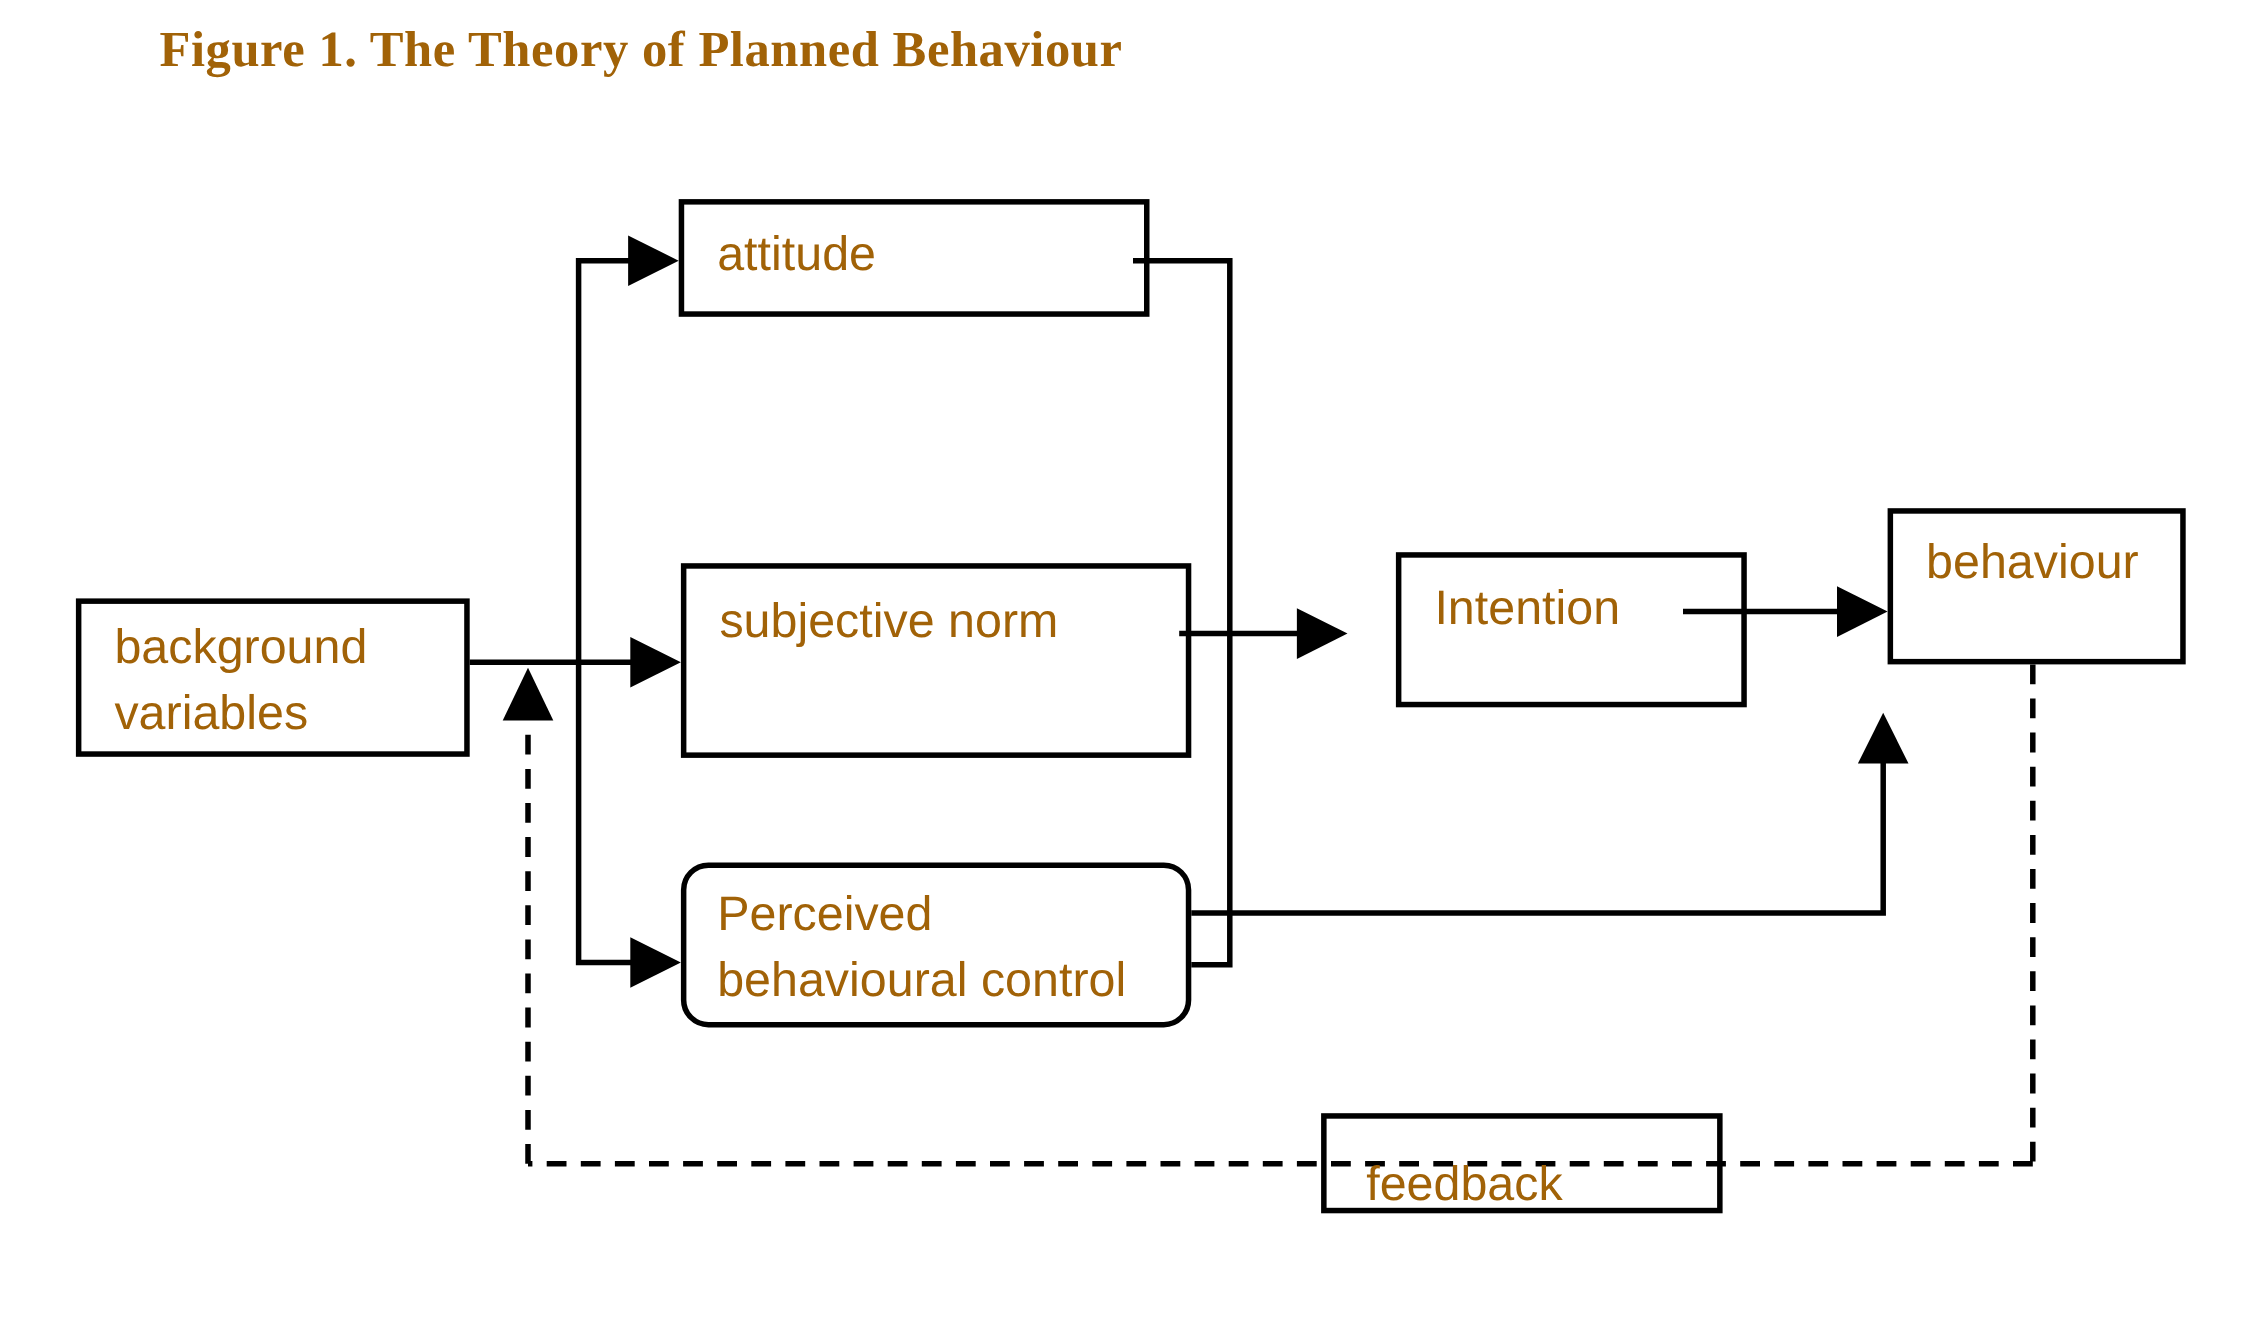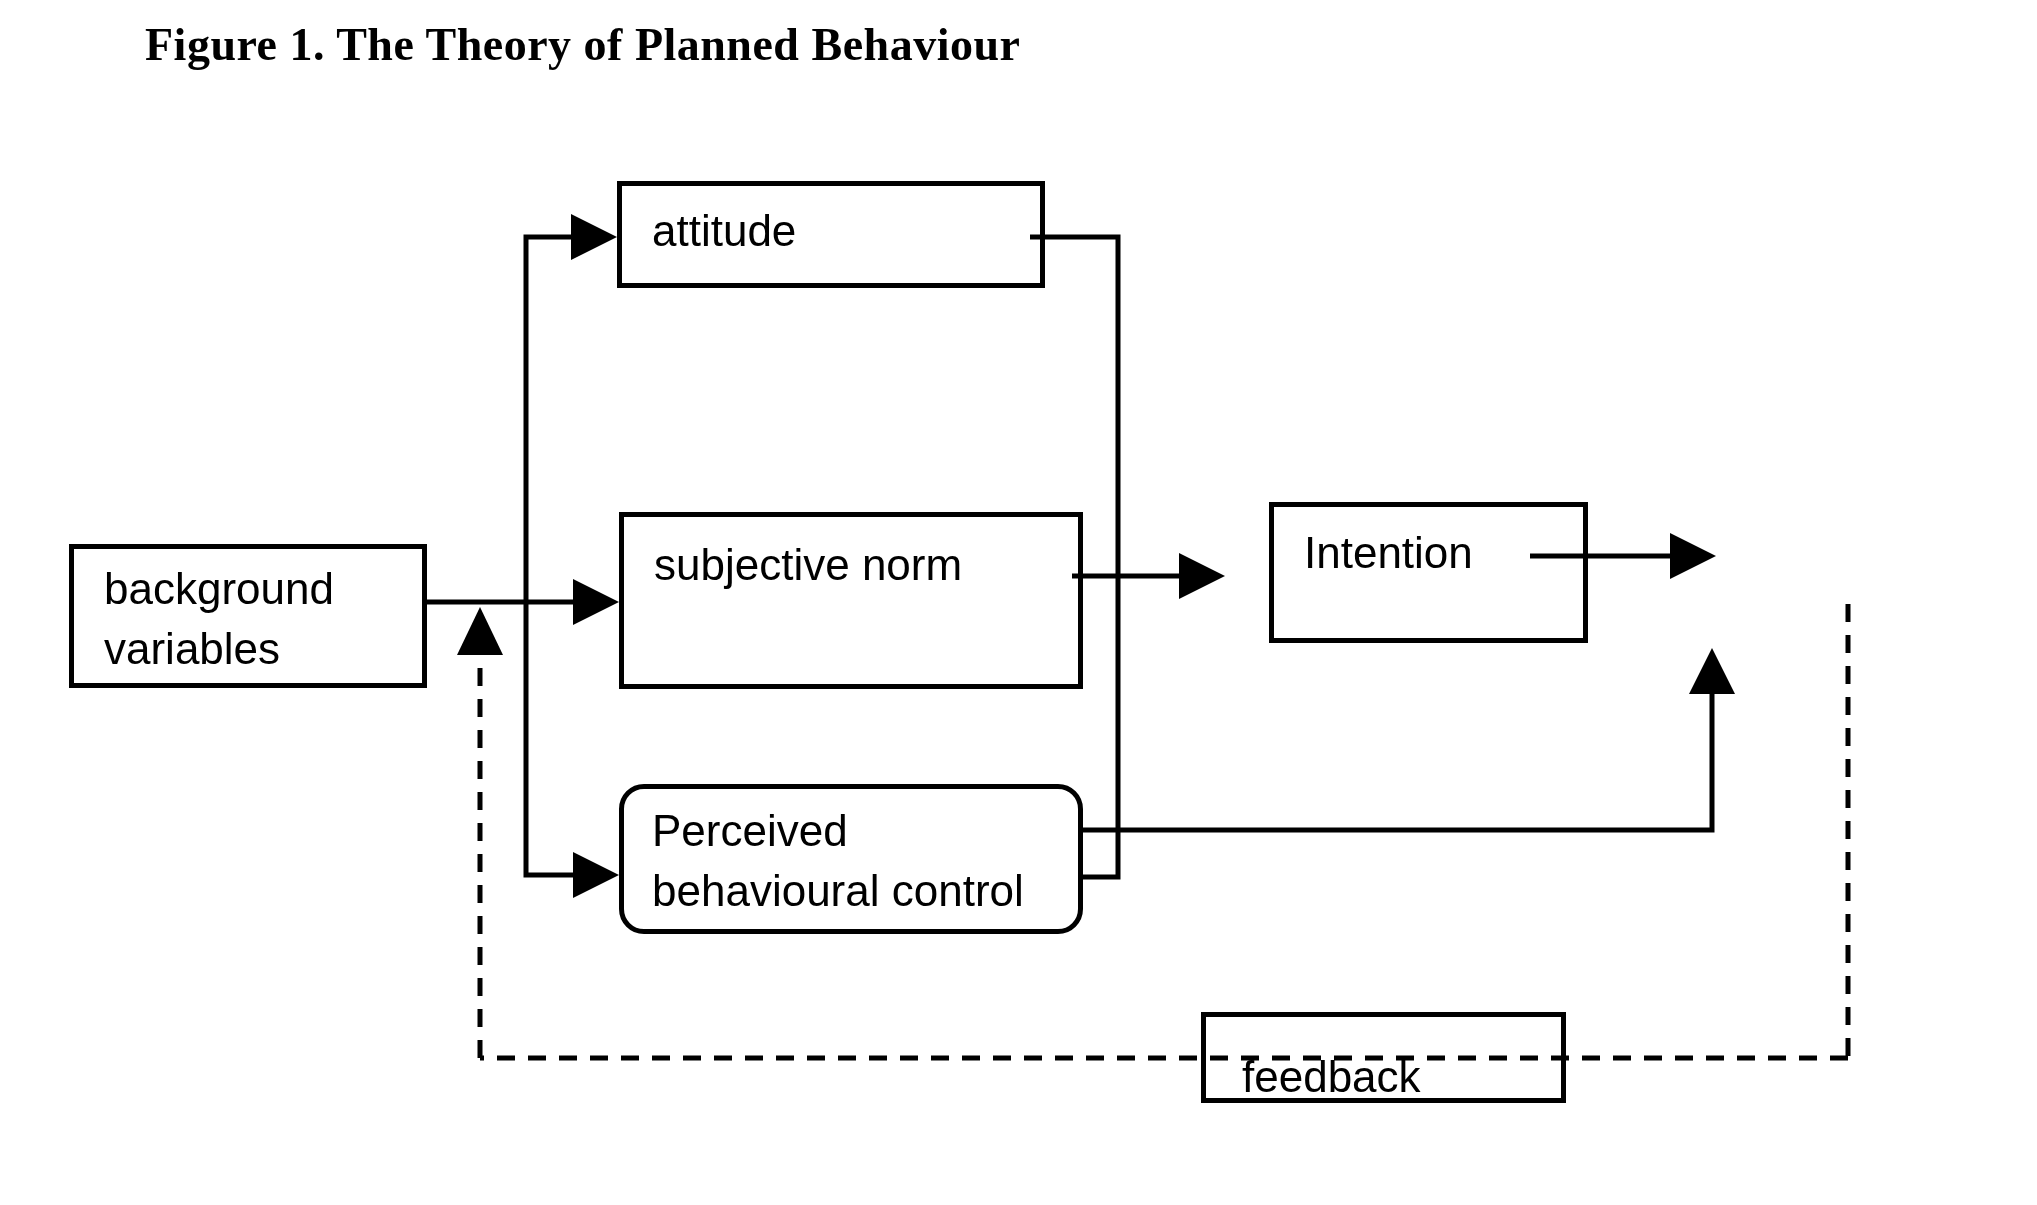--- a/index.html
+++ b/index.html
@@ -3,21 +3,21 @@
 <meta charset="utf-8">
 <style>
   html, body { margin: 0; padding: 0; background: #ffffff; }
   #canvas {
     position: relative;
     width: 2037px;
     height: 1205px;
     background: #ffffff;
     overflow: hidden;
     font-family: "Liberation Sans", sans-serif;
-    color: #000000;
+    color: #a16207;
   }
   #figure-title {
     position: absolute;
     left: 145px;
     top: 18px;
     font-family: "Liberation Serif", serif;
     font-weight: bold;
     font-size: 46px;
     letter-spacing: 0.5px;
     white-space: nowrap;
@@ -99,18 +99,21 @@
 
   <div class="node" id="node-pbc">
     <span class="line">Perceived</span>
     <span class="line">behavioural control</span>
   </div>
 
   <div class="node" id="node-intention">
     <span>Intention</span>
   </div>
 
+  <div class="node" id="node-behaviour">
+    <span>behaviour</span>
+  </div>
 
   <div class="node" id="node-feedback">
     <span>feedback</span>
   </div>
 
 </div>
 
 </body></html>

